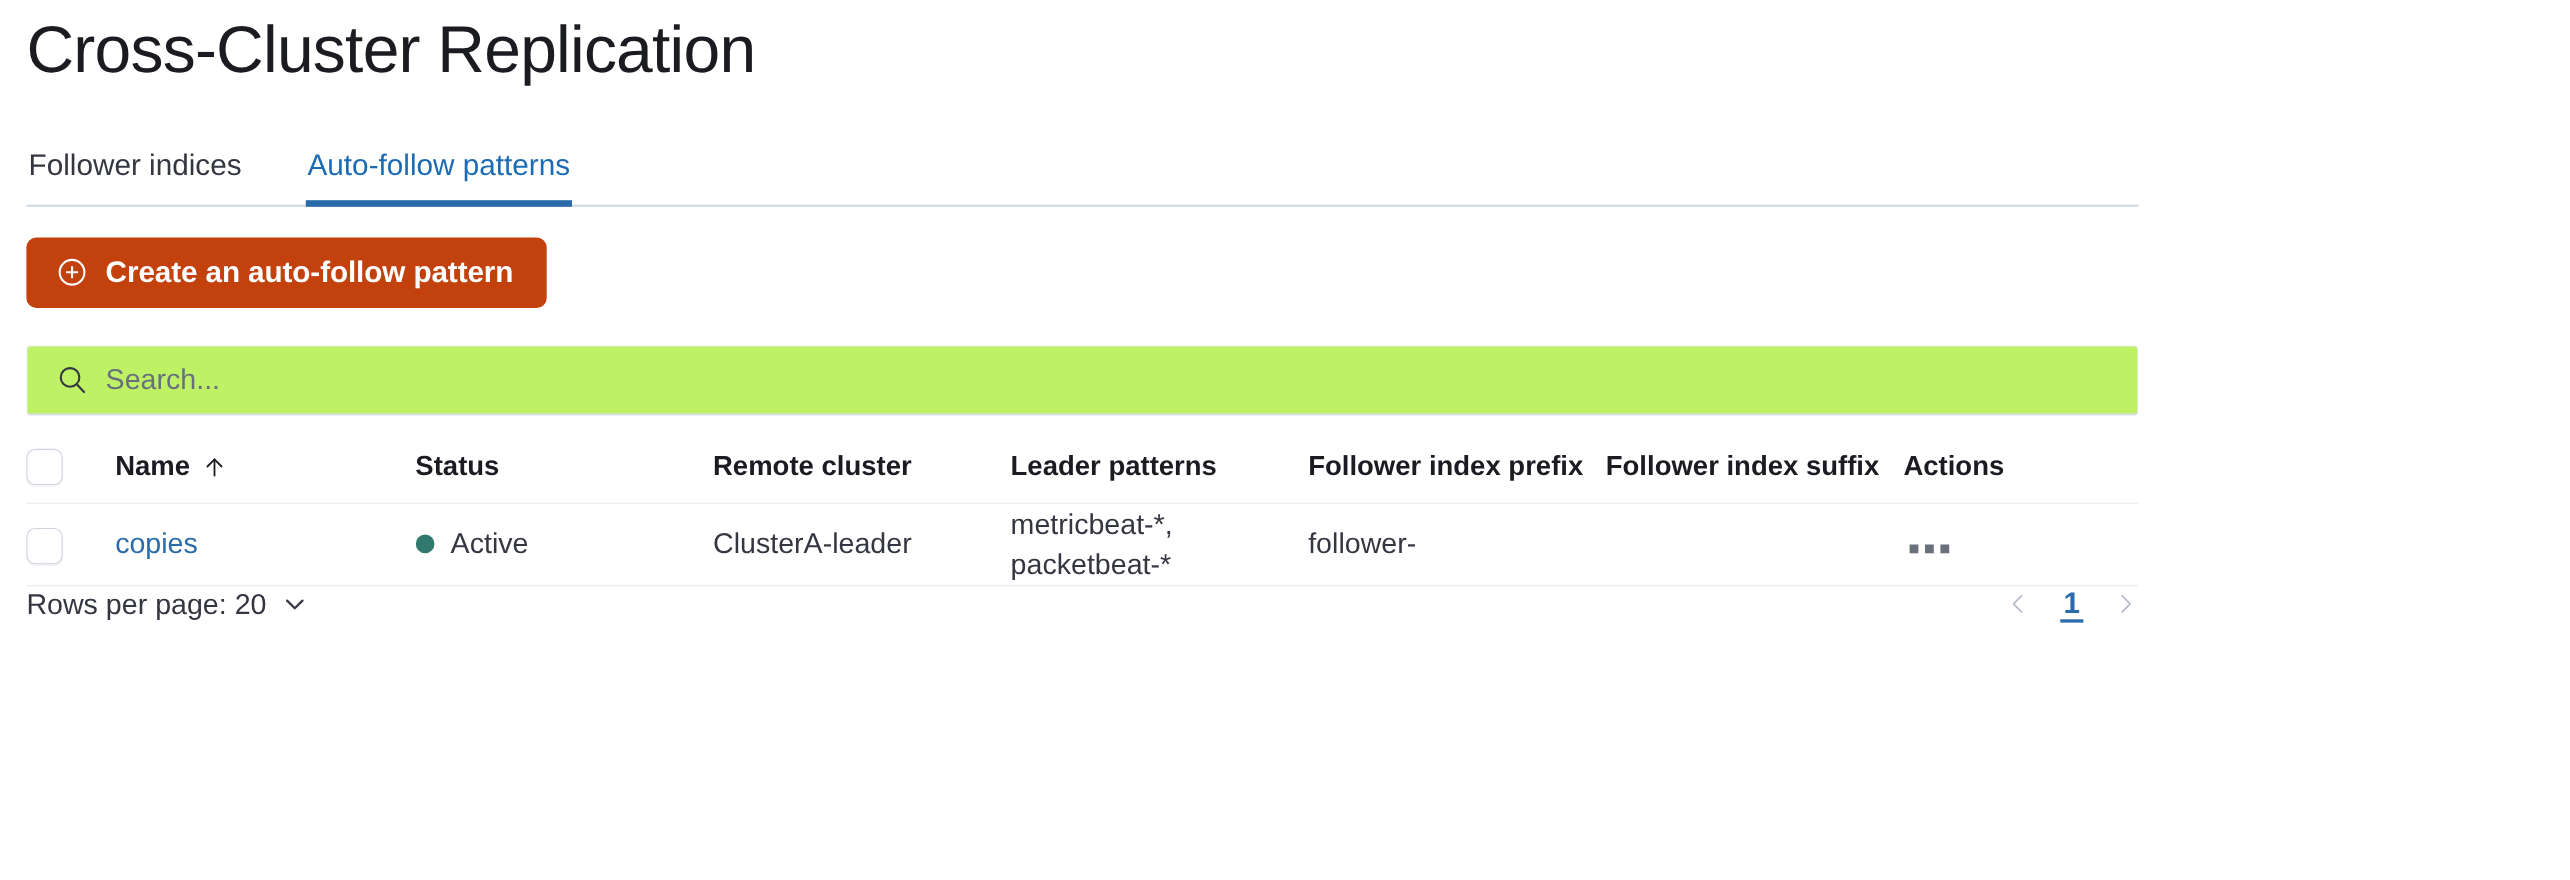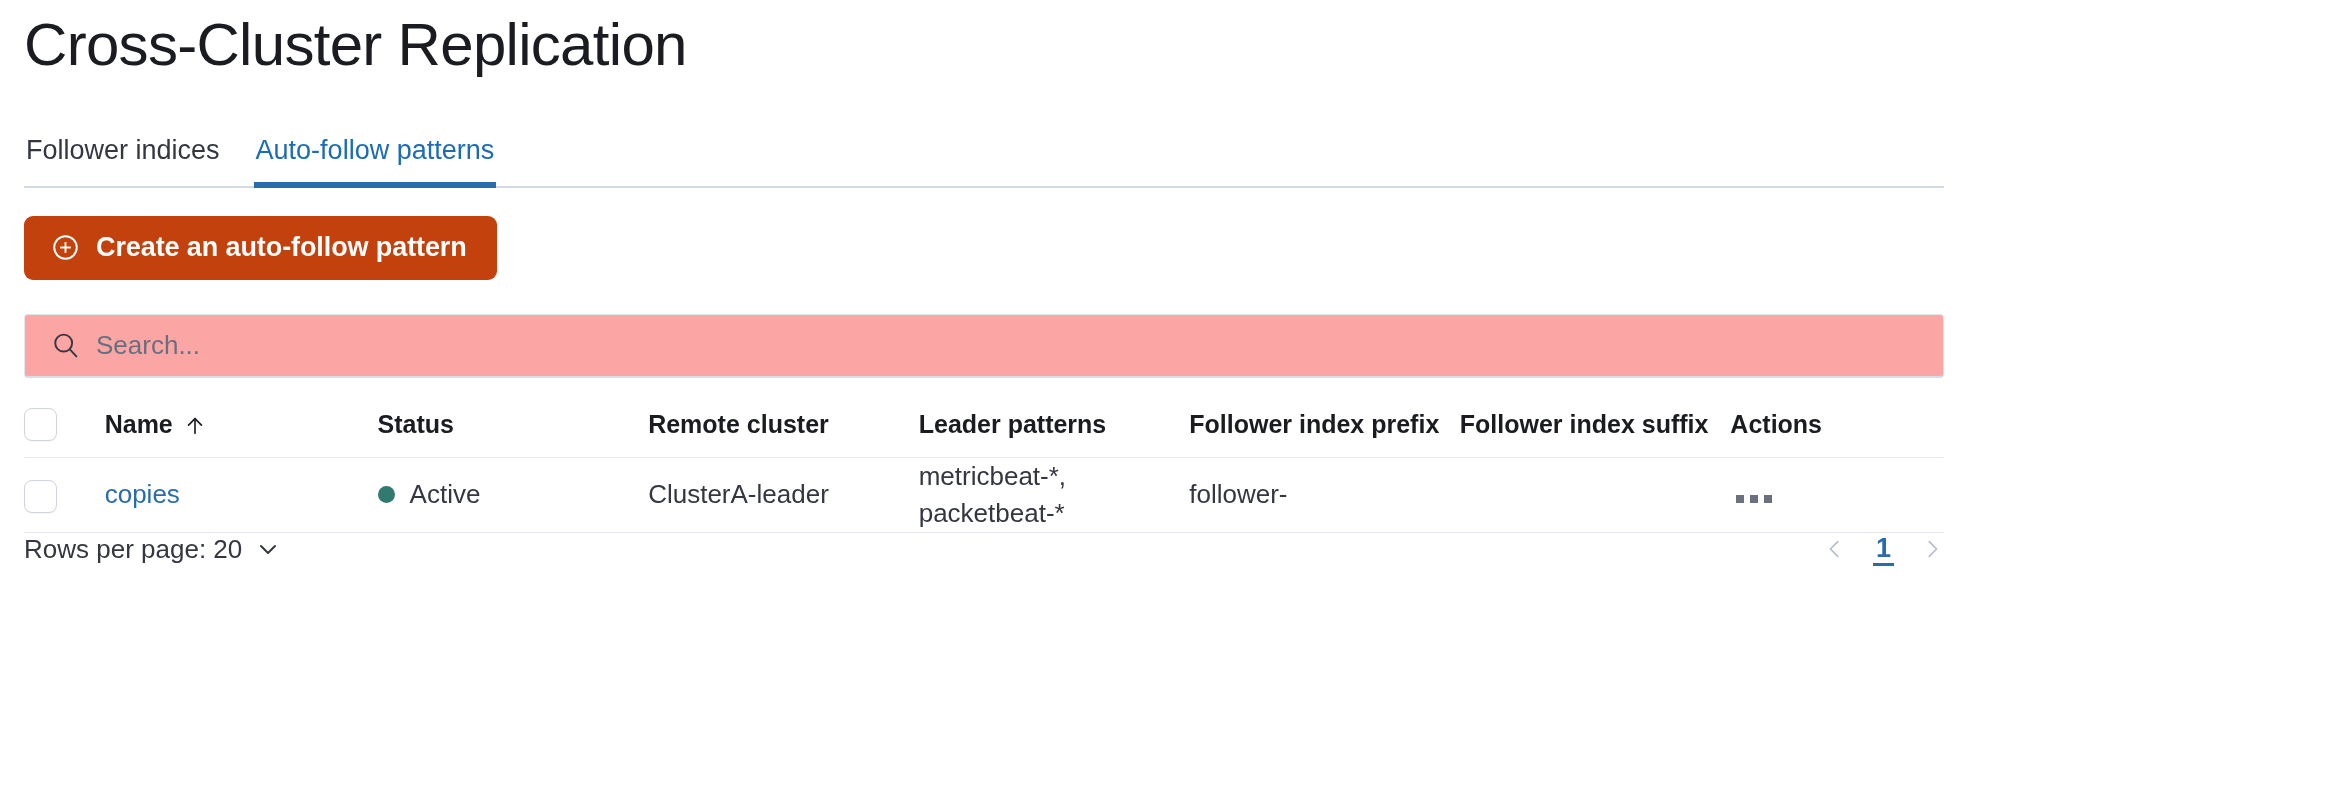--- a/index.html
+++ b/index.html
@@ -32,21 +32,21 @@
     letter-spacing: -0.7px;
     color: #1a1c21;
     margin: 0;
     padding-top: 12px;
   }
 
   
   .tabs {
     display: flex;
     align-items: flex-end;
-    gap: 32px;
+    gap: 56px;
     margin-top: 36px;
     border-bottom: 2px solid #d3dae6;
     height: 74px;
   }
   .tab {
     position: relative;
     font-size: 27px;
     line-height: 1;
     padding: 0 2px 22px 2px;
     color: #343741;
@@ -107,21 +107,21 @@
     position: relative;
     flex: 0 0 auto;
   }
   .cta-button .plus-circle svg { display: block; }
 
   
   .search-wrap {
     margin-top: 34px;
     position: relative;
     height: 64px;
-    background: #fca5a5;
+    background: #bef264;
     border: 1px solid #e3e6ef;
     border-bottom: 2px solid #d9dde8;
     border-radius: 4px;
     display: flex;
     align-items: center;
     padding: 0 20px;
   }
   .search-icon {
     flex: 0 0 auto;
     width: 29px;

